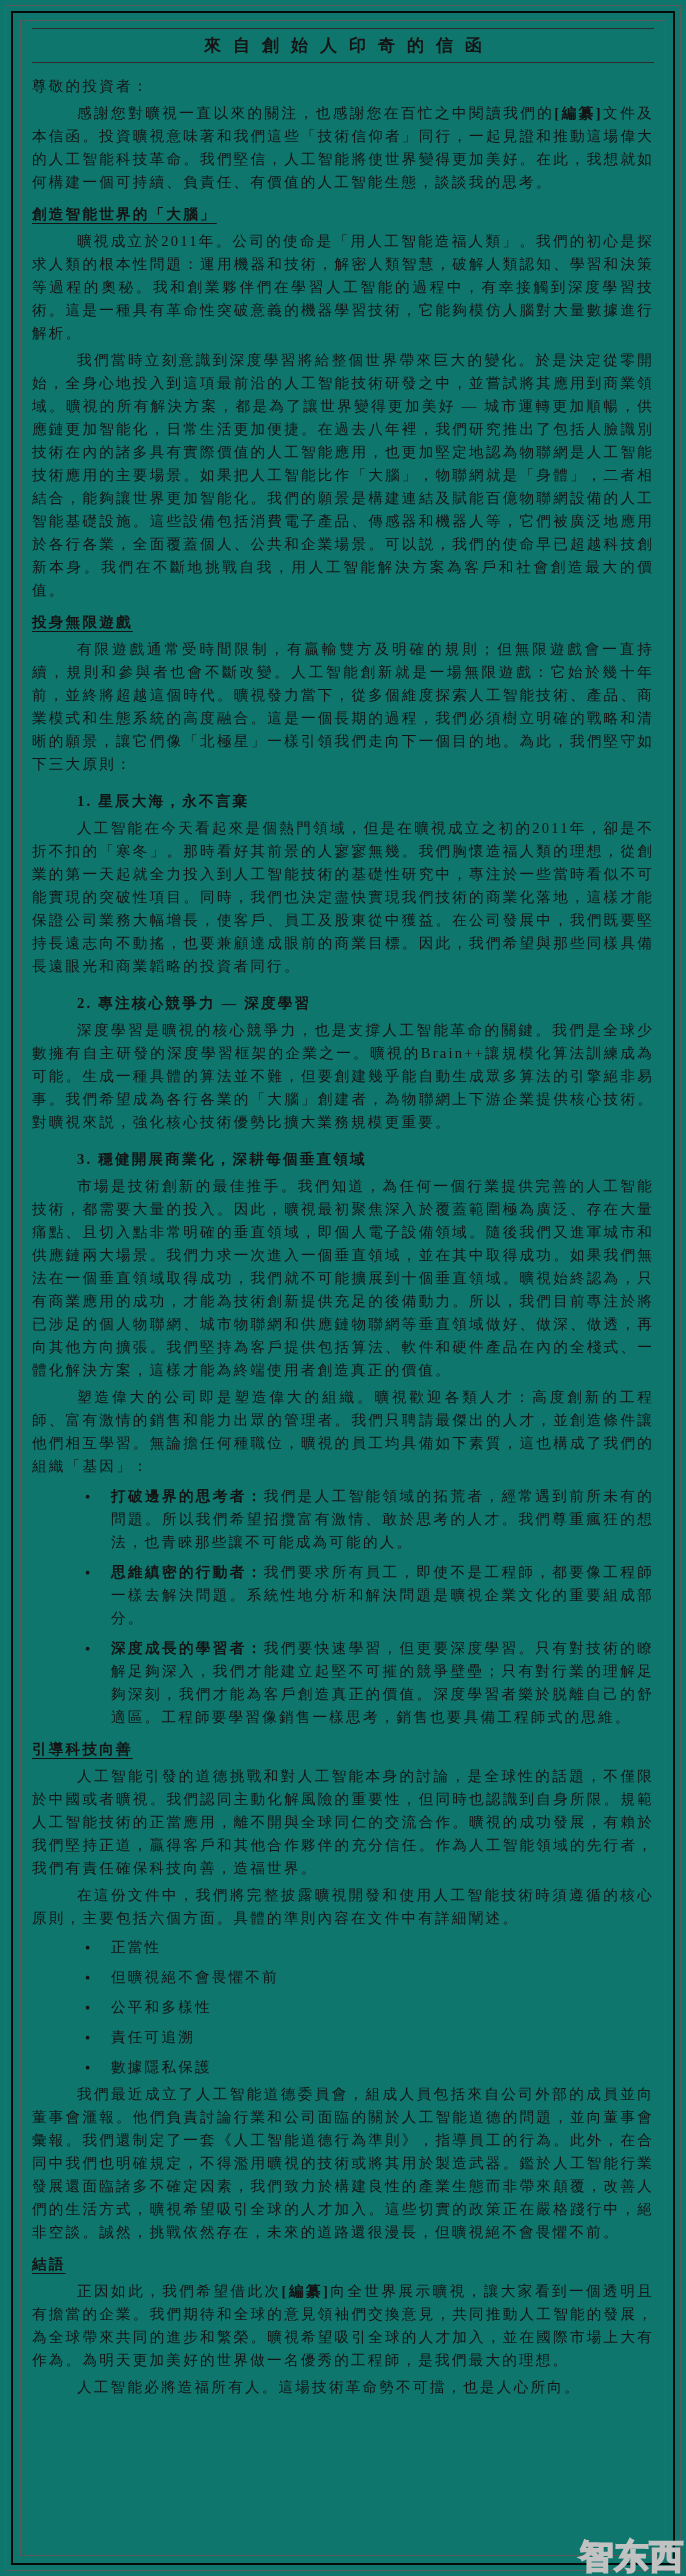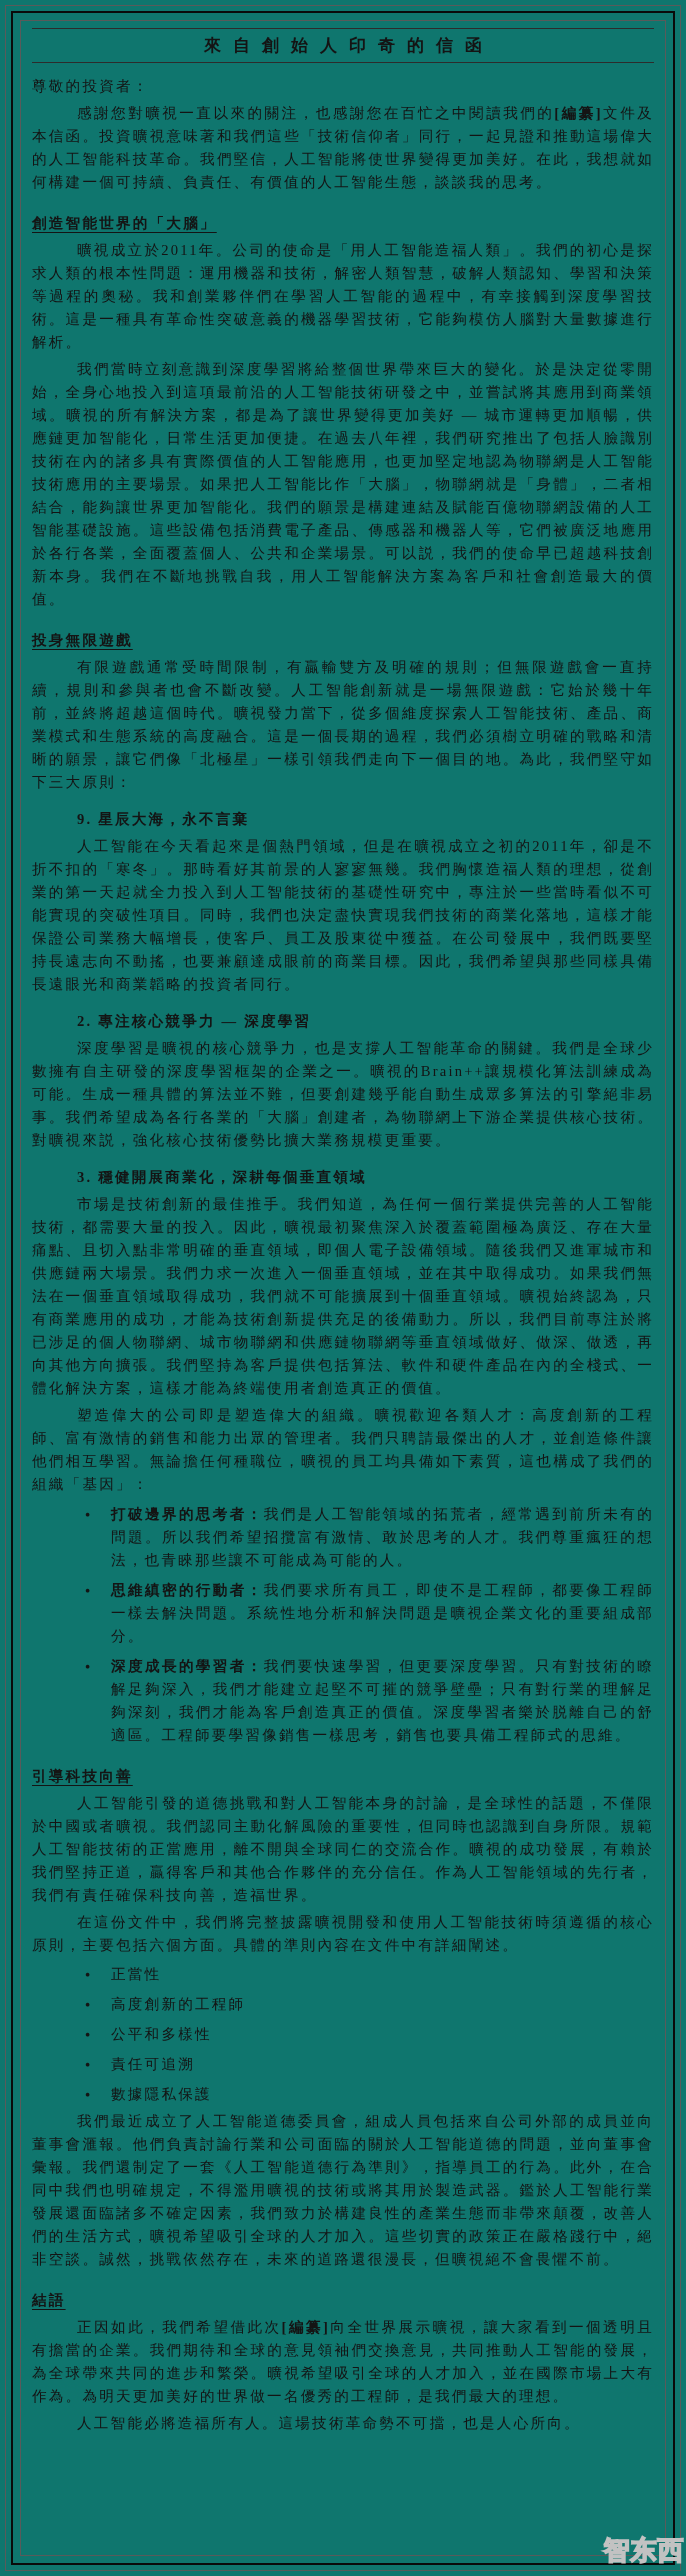--- a/index.html
+++ b/index.html
@@ -26,41 +26,41 @@
     margin-top:6.9px; padding:6px 0 5.1px; text-align:center;
   }
   .doc-title {
     font-size:17px; font-weight:bold; letter-spacing:12px; text-indent:12px;
     line-height:22px; white-space:nowrap;
   }
 
   .salutation { margin-top:12px; }
   .para { margin-top:4px; text-indent:45px; }
 
-  .sec-heading { margin-top:18px; font-weight:bold; }
+  .sec-heading { margin-top:9px; font-weight:bold; }
   .sec-heading .u { text-decoration:underline; text-underline-offset:4.3px; text-decoration-thickness:1.3px; }
 
   .sub-heading { margin-top:13.7px; margin-left:45px; font-weight:bold; }
 
   .bullet { position:relative; margin-left:48px; padding-left:31px; }
   .bullet::before {
     content:"●"; position:absolute; left:5.1px; top:0;
     font-size:8.6px; line-height:23px; color:#141414;
   }
   .gene-bullet { margin-top:7px; }
   .p-item { margin-top:6.9px; }
   .p-list { margin-top:1px; }
 
   .lead { font-weight:bold; }
   .tag  { font-weight:bold; }
 
   .watermark {
-    position:absolute; right:1.7px; bottom:13px; z-index:6;
+    position:absolute; right:1.7px; bottom:3px; z-index:6;
     font-family:"Liberation Sans","DejaVu Sans",sans-serif;
-    font-size:26px; font-weight:800; line-height:1;
+    font-size:34px; font-weight:800; line-height:1;
     color:#efefef; -webkit-text-stroke:1.7px #c2c2c2; letter-spacing:0.9px;
   }
 </style>
 </head>
 <body>
 
 <div class="page">
   <div class="frame-outer"></div>
   <div class="frame-main"></div>
   <div class="frame-inner"></div>
@@ -75,42 +75,42 @@
 
     <div class="para"><span>感謝您對曠視一直以來的關注，也感謝您在百忙之中閱讀我們的</span><span class="tag">[編纂]</span><span>文件及本信函。投資曠視意味著和我們這些「技術信仰者」同行，一起見證和推動這場偉大的人工智能科技革命。我們堅信，人工智能將使世界變得更加美好。在此，我想就如何構建一個可持續、負責任、有價值的人工智能生態，談談我的思考。</span></div>
 
     <div class="sec-heading"><span class="u">創造智能世界的「大腦」</span></div>
     <div class="para">曠視成立於2011年。公司的使命是「用人工智能造福人類」。我們的初心是探求人類的根本性問題：運用機器和技術，解密人類智慧，破解人類認知、學習和決策等過程的奧秘。我和創業夥伴們在學習人工智能的過程中，有幸接觸到深度學習技術。這是一種具有革命性突破意義的機器學習技術，它能夠模仿人腦對大量數據進行解析。</div>
     <div class="para">我們當時立刻意識到深度學習將給整個世界帶來巨大的變化。於是決定從零開始，全身心地投入到這項最前沿的人工智能技術研發之中，並嘗試將其應用到商業領域。曠視的所有解決方案，都是為了讓世界變得更加美好 — 城市運轉更加順暢，供應鏈更加智能化，日常生活更加便捷。在過去八年裡，我們研究推出了包括人臉識別技術在內的諸多具有實際價值的人工智能應用，也更加堅定地認為物聯網是人工智能技術應用的主要場景。如果把人工智能比作「大腦」，物聯網就是「身體」，二者相結合，能夠讓世界更加智能化。我們的願景是構建連結及賦能百億物聯網設備的人工智能基礎設施。這些設備包括消費電子產品、傳感器和機器人等，它們被廣泛地應用於各行各業，全面覆蓋個人、公共和企業場景。可以説，我們的使命早已超越科技創新本身。我們在不斷地挑戰自我，用人工智能解決方案為客戶和社會創造最大的價值。</div>
 
     <div class="sec-heading"><span class="u">投身無限遊戲</span></div>
     <div class="para">有限遊戲通常受時間限制，有贏輸雙方及明確的規則；但無限遊戲會一直持續，規則和參與者也會不斷改變。人工智能創新就是一場無限遊戲：它始於幾十年前，並終將超越這個時代。曠視發力當下，從多個維度探索人工智能技術、產品、商業模式和生態系統的高度融合。這是一個長期的過程，我們必須樹立明確的戰略和清晰的願景，讓它們像「北極星」一樣引領我們走向下一個目的地。為此，我們堅守如下三大原則：</div>
 
-    <div class="sub-heading">9. 星辰大海，永不言棄</div>
+    <div class="sub-heading">1. 星辰大海，永不言棄</div>
     <div class="para">人工智能在今天看起來是個熱門領域，但是在曠視成立之初的2011年，卻是不折不扣的「寒冬」。那時看好其前景的人寥寥無幾。我們胸懷造福人類的理想，從創業的第一天起就全力投入到人工智能技術的基礎性研究中，專注於一些當時看似不可能實現的突破性項目。同時，我們也決定盡快實現我們技術的商業化落地，這樣才能保證公司業務大幅增長，使客戶、員工及股東從中獲益。在公司發展中，我們既要堅持長遠志向不動搖，也要兼顧達成眼前的商業目標。因此，我們希望與那些同樣具備長遠眼光和商業韜略的投資者同行。</div>
 
     <div class="sub-heading">2. 專注核心競爭力 — 深度學習</div>
     <div class="para">深度學習是曠視的核心競爭力，也是支撐人工智能革命的關鍵。我們是全球少數擁有自主研發的深度學習框架的企業之一。曠視的Brain++讓規模化算法訓練成為可能。生成一種具體的算法並不難，但要創建幾乎能自動生成眾多算法的引擎絕非易事。我們希望成為各行各業的「大腦」創建者，為物聯網上下游企業提供核心技術。對曠視來説，強化核心技術優勢比擴大業務規模更重要。</div>
 
     <div class="sub-heading">3. 穩健開展商業化，深耕每個垂直領域</div>
     <div class="para">市場是技術創新的最佳推手。我們知道，為任何一個行業提供完善的人工智能技術，都需要大量的投入。因此，曠視最初聚焦深入於覆蓋範圍極為廣泛、存在大量痛點、且切入點非常明確的垂直領域，即個人電子設備領域。隨後我們又進軍城市和供應鏈兩大場景。我們力求一次進入一個垂直領域，並在其中取得成功。如果我們無法在一個垂直領域取得成功，我們就不可能擴展到十個垂直領域。曠視始終認為，只有商業應用的成功，才能為技術創新提供充足的後備動力。所以，我們目前專注於將已涉足的個人物聯網、城市物聯網和供應鏈物聯網等垂直領域做好、做深、做透，再向其他方向擴張。我們堅持為客戶提供包括算法、軟件和硬件產品在內的全棧式、一體化解決方案，這樣才能為終端使用者創造真正的價值。</div>
 
     <div class="para">塑造偉大的公司即是塑造偉大的組織。曠視歡迎各類人才：高度創新的工程師、富有激情的銷售和能力出眾的管理者。我們只聘請最傑出的人才，並創造條件讓他們相互學習。無論擔任何種職位，曠視的員工均具備如下素質，這也構成了我們的組織「基因」：</div>
 
     <div class="bullet gene-bullet"><span class="lead">打破邊界的思考者：</span><span>我們是人工智能領域的拓荒者，經常遇到前所未有的問題。所以我們希望招攬富有激情、敢於思考的人才。我們尊重瘋狂的想法，也青睞那些讓不可能成為可能的人。</span></div>
     <div class="bullet gene-bullet"><span class="lead">思維縝密的行動者：</span><span>我們要求所有員工，即使不是工程師，都要像工程師一樣去解決問題。系統性地分析和解決問題是曠視企業文化的重要組成部分。</span></div>
     <div class="bullet gene-bullet"><span class="lead">深度成長的學習者：</span><span>我們要快速學習，但更要深度學習。只有對技術的瞭解足夠深入，我們才能建立起堅不可摧的競爭壁壘；只有對行業的理解足夠深刻，我們才能為客戶創造真正的價值。深度學習者樂於脱離自己的舒適區。工程師要學習像銷售一樣思考，銷售也要具備工程師式的思維。</span></div>
 
     <div class="sec-heading"><span class="u">引導科技向善</span></div>
     <div class="para">人工智能引發的道德挑戰和對人工智能本身的討論，是全球性的話題，不僅限於中國或者曠視。我們認同主動化解風險的重要性，但同時也認識到自身所限。規範人工智能技術的正當應用，離不開與全球同仁的交流合作。曠視的成功發展，有賴於我們堅持正道，贏得客戶和其他合作夥伴的充分信任。作為人工智能領域的先行者，我們有責任確保科技向善，造福世界。</div>
     <div class="para">在這份文件中，我們將完整披露曠視開發和使用人工智能技術時須遵循的核心原則，主要包括六個方面。具體的準則內容在文件中有詳細闡述。</div>
 
     <div class="p-list">
       <div class="bullet p-item">正當性</div>
-      <div class="bullet p-item">高度創新的工程師</div>
+      <div class="bullet p-item">但曠視絕不會畏懼不前</div>
       <div class="bullet p-item">公平和多樣性</div>
       <div class="bullet p-item">責任可追溯</div>
       <div class="bullet p-item">數據隱私保護</div>
     </div>
 
     <div class="para">我們最近成立了人工智能道德委員會，組成人員包括來自公司外部的成員並向董事會滙報。他們負責討論行業和公司面臨的關於人工智能道德的問題，並向董事會彙報。我們還制定了一套《人工智能道德行為準則》，指導員工的行為。此外，在合同中我們也明確規定，不得濫用曠視的技術或將其用於製造武器。鑑於人工智能行業發展還面臨諸多不確定因素，我們致力於構建良性的產業生態而非帶來顛覆，改善人們的生活方式，曠視希望吸引全球的人才加入。這些切實的政策正在嚴格踐行中，絕非空談。誠然，挑戰依然存在，未來的道路還很漫長，但曠視絕不會畏懼不前。</div>
 
     <div class="sec-heading"><span class="u">結語</span></div>
     <div class="para"><span>正因如此，我們希望借此次</span><span class="tag">[編纂]</span><span>向全世界展示曠視，讓大家看到一個透明且有擔當的企業。我們期待和全球的意見領袖們交換意見，共同推動人工智能的發展，為全球帶來共同的進步和繁榮。曠視希望吸引全球的人才加入，並在國際市場上大有作為。為明天更加美好的世界做一名優秀的工程師，是我們最大的理想。</span></div>
     <div class="para">人工智能必將造福所有人。這場技術革命勢不可擋，也是人心所向。</div>

